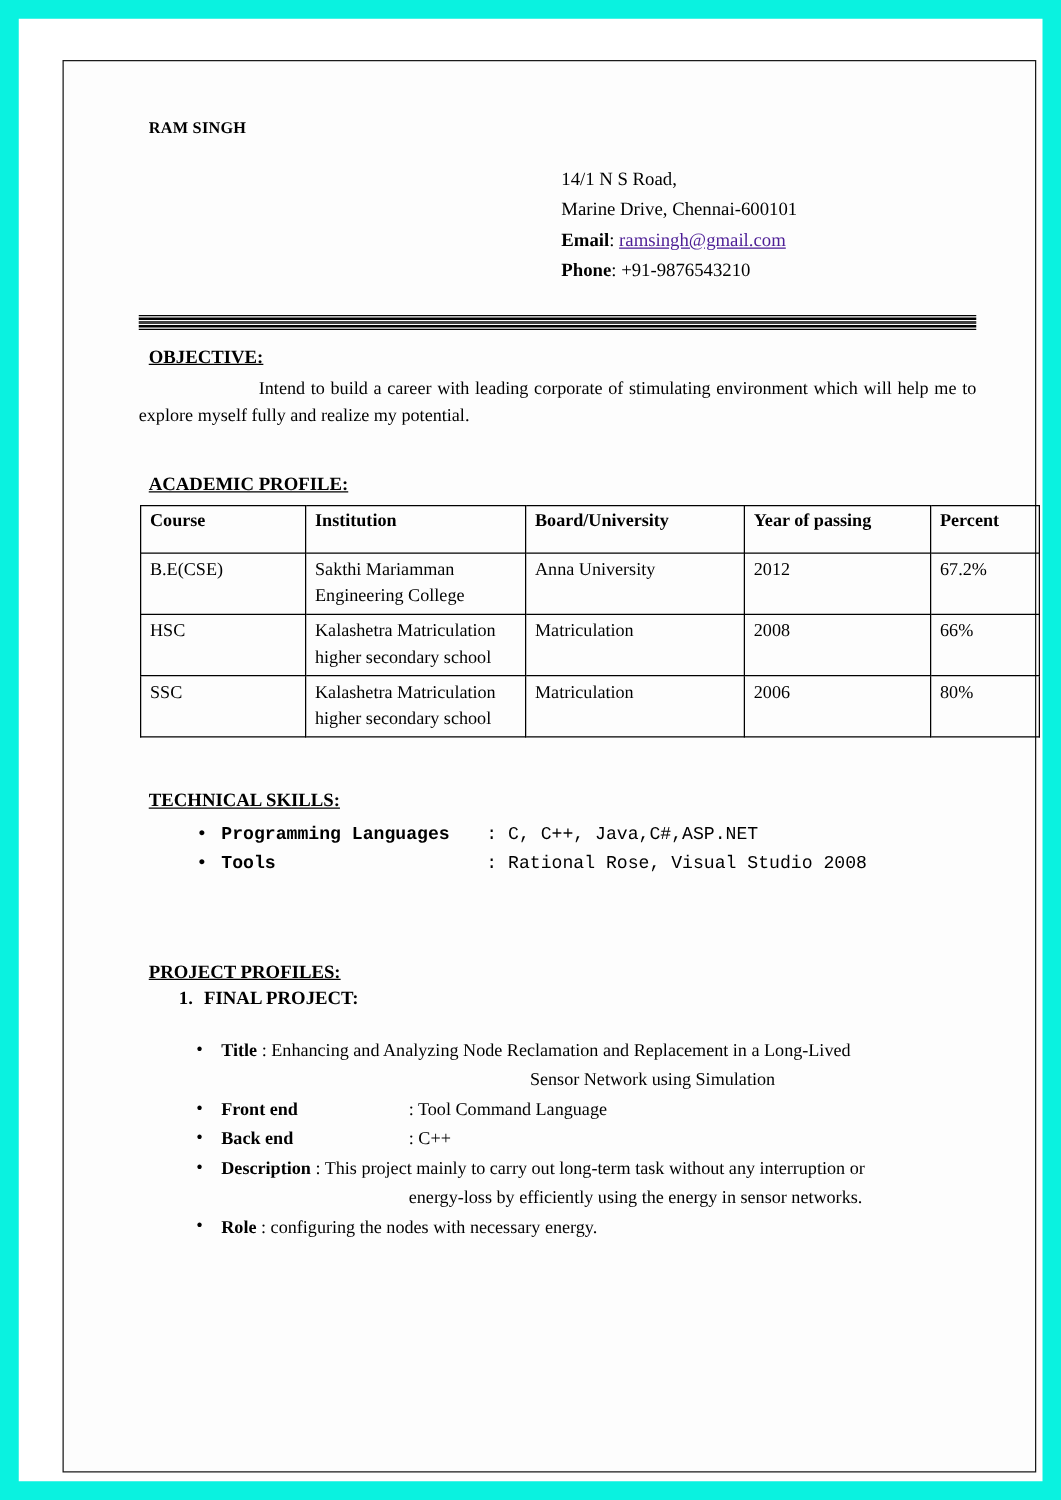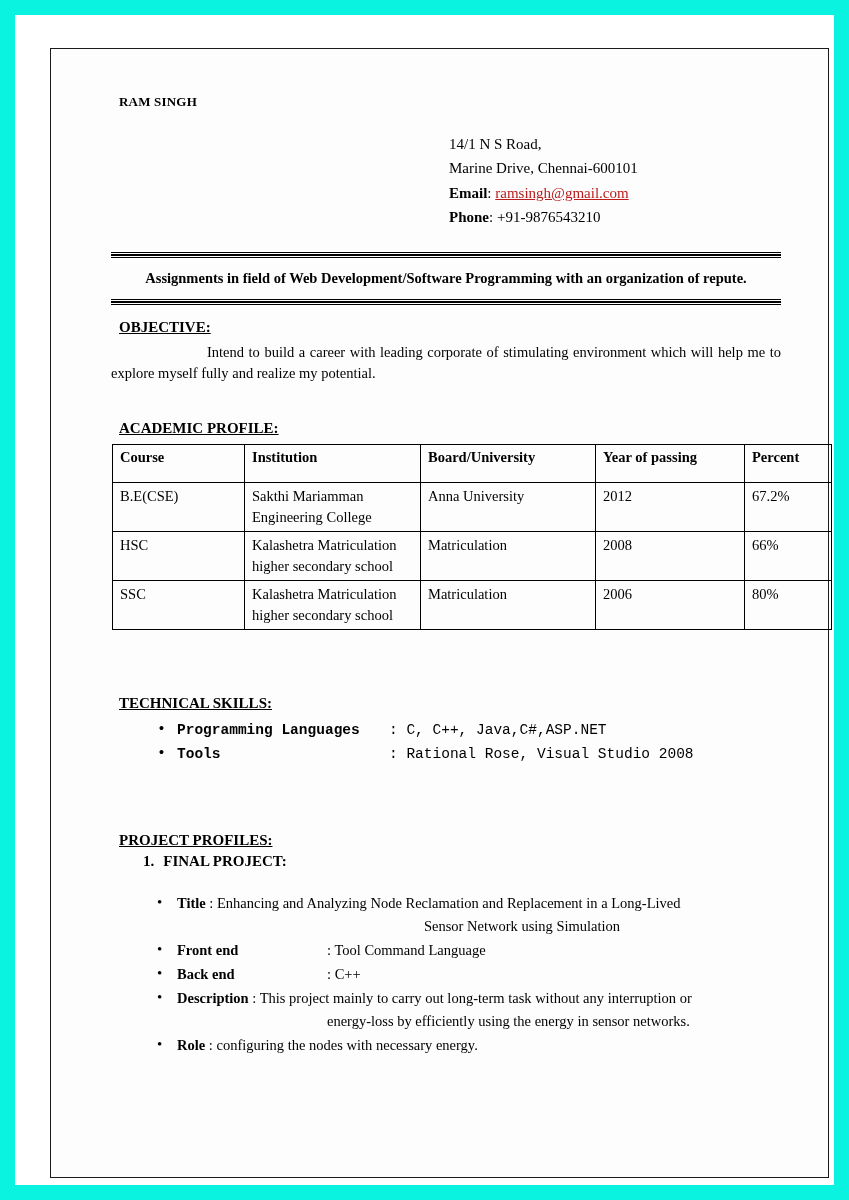--- a/index.html
+++ b/index.html
@@ -46,21 +46,21 @@
     margin: 0 0 22px 8px;
   }
   .contact-block {
     margin-left: 338px;
     font-size: 15px;
     line-height: 1.62;
   }
   .contact-row b { font-weight: bold; }
   .email-link {
     text-decoration: underline;
-    color: #b91c1c;
+    color: #4c1d95;
   }
 
   
   .rule {
     margin: 0;
     height: 6px;
     border-top: 1.5px solid #000;
     border-bottom: 1.5px solid #000;
     background: #000;
     background-clip: content-box;
@@ -209,21 +209,20 @@
         <div class="contact-row">14/1 N S Road,</div>
         <div class="contact-row">Marine Drive, Chennai-600101</div>
         <div class="contact-row"><b>Email</b><span>: </span><span class="email-link">ramsingh@gmail.com</span></div>
         <div class="contact-row"><b>Phone</b><span>: </span><span>+91-9876543210</span></div>
       </div>
 
       <div class="spacer-top">
         <div class="rule">
             <div class="rule-inner"></div>
           </div>
-        <div class="banner">Assignments in field of Web Development/Software Programming with an organization of repute.</div>
         <div class="rule">
             <div class="rule-inner"></div>
           </div>
       </div>
 
       <div class="section-block">
         <div class="section-head">OBJECTIVE:</div>
         <p class="objective-text"><span class="indent"></span><span>Intend to build a career with leading corporate of stimulating environment which will help me to explore myself fully and realize my potential.</span></p>
       </div>
 
@@ -260,21 +259,21 @@
                 <td>Kalashetra Matriculation higher secondary school</td>
                 <td>Matriculation</td>
                 <td>2006</td>
                 <td>80%</td>
               </tr>
             </tbody>
           </table>
         </div>
       </div>
 
-      <div class="section-block" style="margin-top:64px;">
+      <div class="section-block" style="margin-top:42px;">
         <div class="section-head">TECHNICAL SKILLS:</div>
         <ul class="bullets">
           <li><span class="sk-label">Programming Languages</span><span class="sk-val">: C, C++, Java,C#,ASP.NET</span></li>
           <li><span class="sk-label">Tools</span><span class="sk-val">: Rational Rose, Visual Studio 2008</span></li>
         </ul>
       </div>
 
       <div class="section-block" style="margin-top:65px;">
         <div class="section-head">PROJECT PROFILES:</div>
         <div class="proj-num"><span class="numtxt">1.</span><span>FINAL  PROJECT:</span></div>

